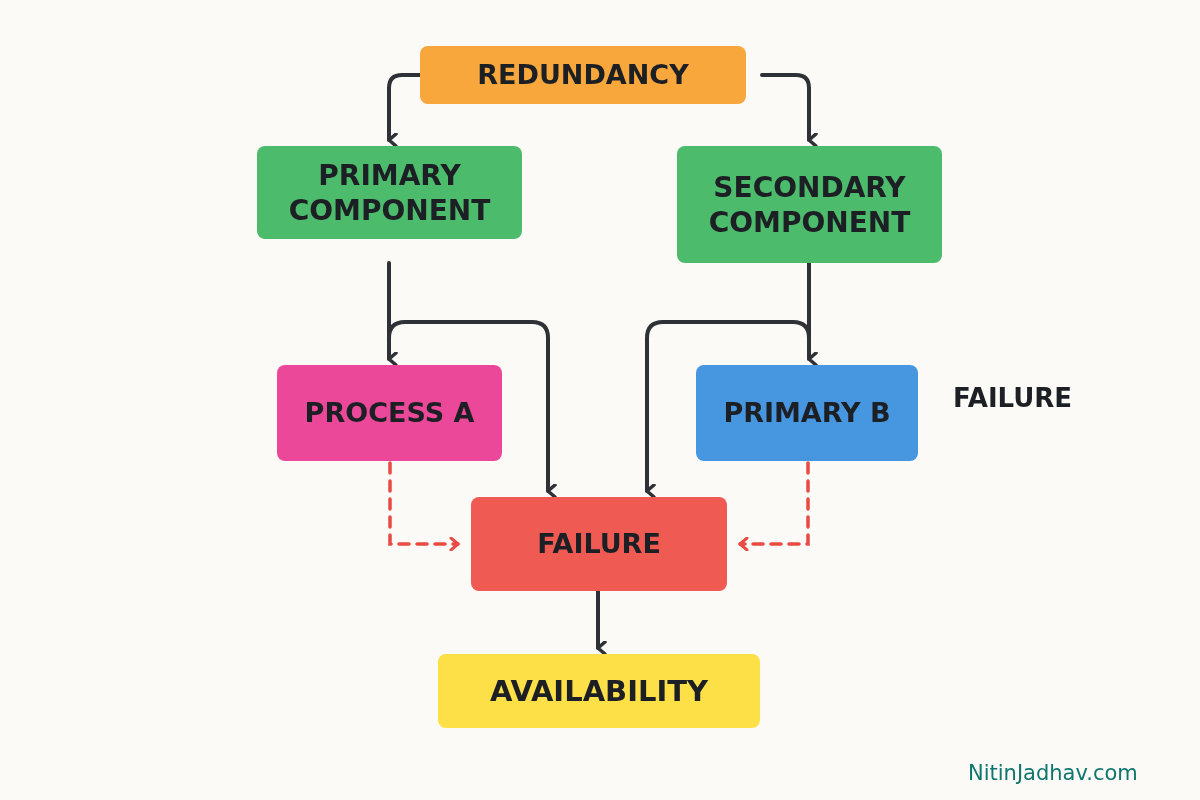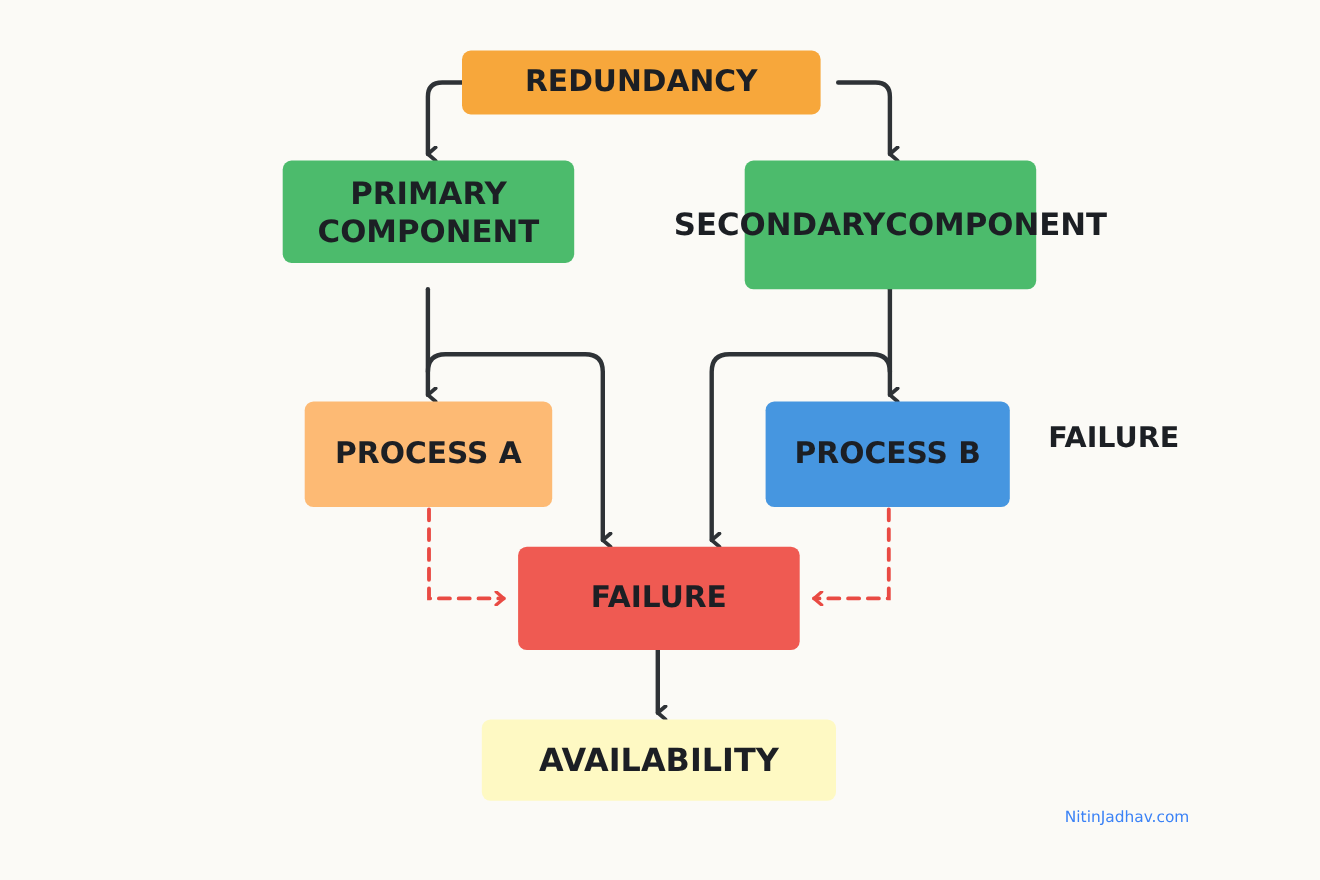--- a/index.html
+++ b/index.html
@@ -4,27 +4,27 @@
 <style>
   html, body { margin: 0; padding: 0; }
   body { width: 1200px; height: 800px; background: #fbfaf6; position: relative; overflow: hidden;
          font-family: "DejaVu Sans", sans-serif; }
   svg.lines { position: absolute; left: 0; top: 0; }
   .box { position: absolute; border-radius: 8px; display: flex; align-items: center; justify-content: center;
          text-align: center; color: #1c1f24; font-weight: bold; box-sizing: border-box; line-height: 1.25; }
   .box span { display: block; }
   #redundancy { left: 420px; top: 46px; width: 326px; height: 58px; font-size: 27px; }
   #primary { left: 257px; top: 146px; width: 265px; height: 93px; font-size: 28px; flex-direction: column; }
-  #secondary { left: 677px; top: 146px; width: 265px; height: 117px; font-size: 28px; flex-direction: row; }
+  #secondary { left: 677px; top: 146px; width: 265px; height: 117px; font-size: 28px; flex-direction: column; }
   #procA { left: 277px; top: 365px; width: 225px; height: 96px; font-size: 27px; }
   #procB { left: 696px; top: 365px; width: 222px; height: 96px; font-size: 27px; }
   #failure { left: 471px; top: 497px; width: 256px; height: 94px; font-size: 27px; }
   #avail { left: 438px; top: 654px; width: 322px; height: 74px; font-size: 29px; }
   #fpaths { position: absolute; left: 953px; top: 382px; font-size: 26px; font-weight: bold; color: #1c1f24; line-height: 1.25; }
-  #credit { position: absolute; left: 968px; top: 735px; font-size: 14px; color: #3b82f6; }
+  #credit { position: absolute; left: 968px; top: 761px; font-size: 21px; color: #0f766e; }
 </style>
 </head>
 <body style="background: rgb(251, 250, 246);">
 
 <svg class="lines" width="1200" height="800">
   <defs>
     <marker id="arrowDark" markerWidth="14" markerHeight="14" refX="7" refY="9" orient="auto" markerUnits="userSpaceOnUse">
       <path d="M1,2 L7,9 L13,2" fill="none" stroke="#2e3236" stroke-width="3.5" stroke-linecap="round" stroke-linejoin="round"></path>
     </marker>
     <marker id="arrowRed" markerWidth="14" markerHeight="14" refX="9" refY="7" orient="auto" markerUnits="userSpaceOnUse">
@@ -50,30 +50,30 @@
   <span>REDUNDANCY</span>
 </div>
 <div class="box" id="primary" style="background: rgb(76, 187, 108);">
   <span>PRIMARY</span>
   <span>COMPONENT</span>
 </div>
 <div class="box" id="secondary" style="background: rgb(76, 187, 108);">
   <span>SECONDARY</span>
   <span>COMPONENT</span>
 </div>
-<div class="box" id="procA" style="background: #fdba74;">
+<div class="box" id="procA" style="background: #ec4899;">
   <span>PROCESS A</span>
 </div>
 <div class="box" id="procB" style="background: rgb(70, 150, 224);">
-  <span>PROCESS B</span>
+  <span>PRIMARY B</span>
 </div>
 <div class="box" id="failure" style="background: rgb(239, 90, 82);">
   <span>FAILURE</span>
 </div>
-<div class="box" id="avail" style="background: #fef9c3;">
+<div class="box" id="avail" style="background: #fde047;">
   <span>AVAILABILITY</span>
 </div>
 
 <div id="fpaths">
   <div>FAILURE</div>
 </div>
 
 <div id="credit">NitinJadhav.com</div>
 
 </body></html>

